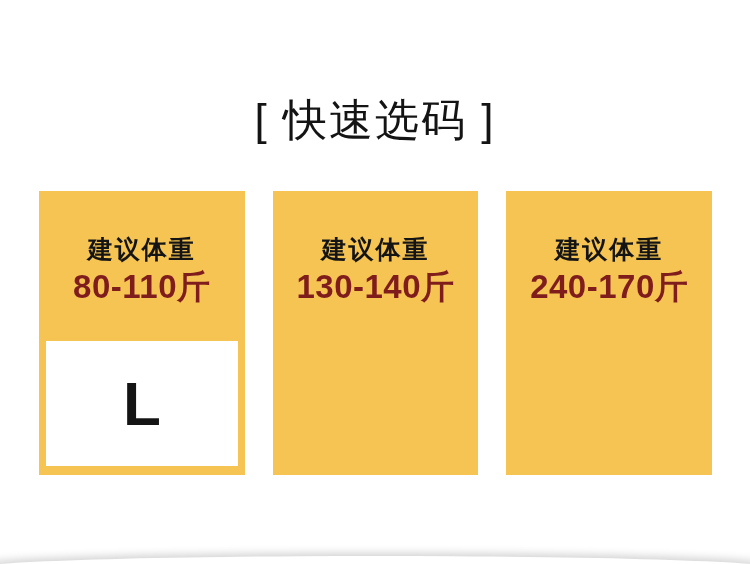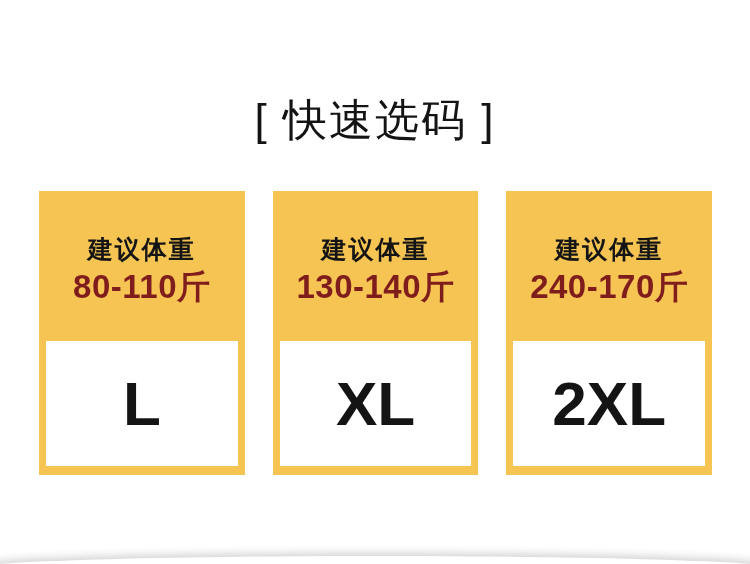--- a/index.html
+++ b/index.html
@@ -115,32 +115,26 @@
       <div class="size-box">
         <span class="size-value">L</span>
       </div>
     </div>
 
     <div class="size-card">
       <div class="card-header">
         <div class="weight-label">建议体重</div>
         <div class="weight-range">130-140斤</div>
       </div>
-      <div class="size-box">
-        <span class="size-value">XL</span>
-      </div>
     </div>
 
     <div class="size-card">
       <div class="card-header">
         <div class="weight-label">建议体重</div>
         <div class="weight-range">240-170斤</div>
-      </div>
-      <div class="size-box">
-        <span class="size-value">2XL</span>
       </div>
     </div>
 
   </div>
 
   <div class="bottom-shade"></div>
 
 </div>
 
 </body></html>

